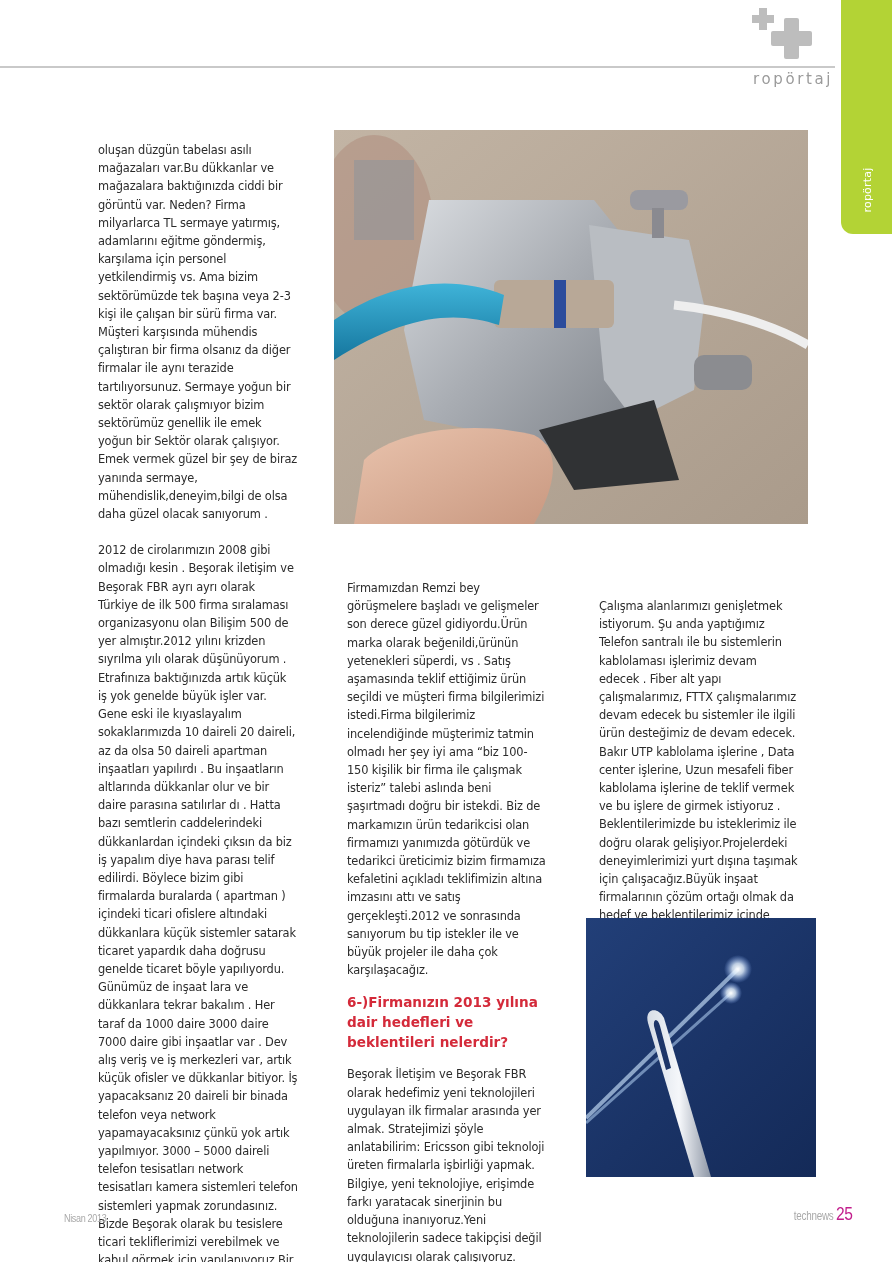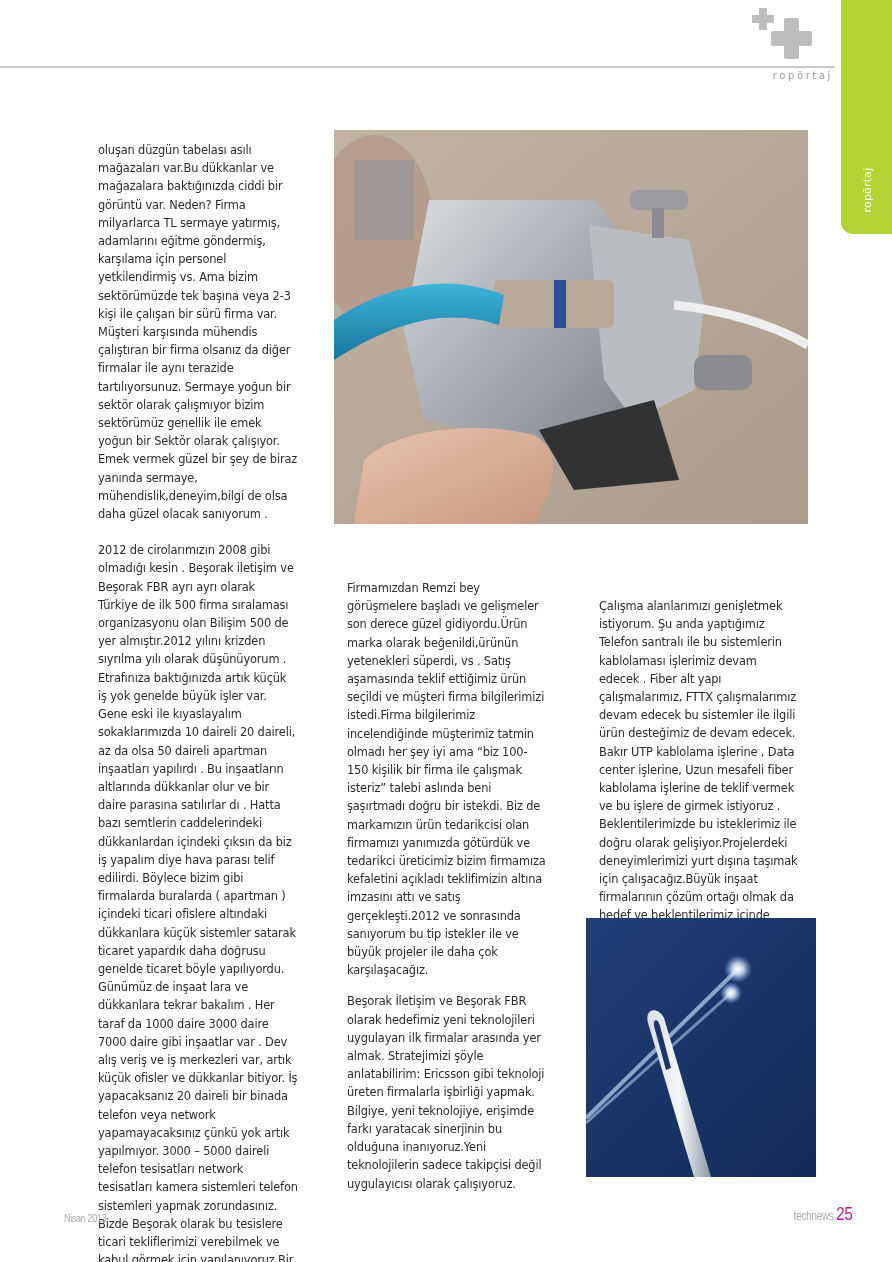--- a/index.html
+++ b/index.html
@@ -10,21 +10,21 @@
     .plus-small { position: absolute; left: 752px; top: 8px; width: 22px; height: 22px; }
     .plus-small::before, .plus-small::after { content: ""; position: absolute; background: #bdbdbd; }
     .plus-small::before { left: 7px; top: 0; width: 8px; height: 22px; }
     .plus-small::after { left: 0; top: 7px; width: 22px; height: 8px; }
     .plus-big { position: absolute; left: 771px; top: 18px; width: 41px; height: 41px; }
     .plus-big::before, .plus-big::after { content: ""; position: absolute; background: #bdbdbd; }
     .plus-big::before { left: 13px; top: 0; width: 15px; height: 41px; border-radius: 2px; }
     .plus-big::after { left: 0; top: 13px; width: 41px; height: 15px; border-radius: 2px; }
     .header-rule { position: absolute; left: 0; top: 66px; width: 835px; height: 2px; background: #c9c9c9; }
     .section-label { position: absolute; right: 59px; top: 70px; font-family: "DejaVu Sans", sans-serif;
-                     font-size: 10px; letter-spacing: 2.6px; color: #9b9b9b; }
+                     font-size: 15px; letter-spacing: 2.6px; color: #9b9b9b; }
 
     .green-tab { position: absolute; left: 841px; top: 0; width: 51px; height: 234px; background: #b3d335;
                  border-bottom-left-radius: 12px; }
     .green-tab-text { position: absolute; left: 50%; top: 190px; transform: translate(-50%, -50%) rotate(-90deg);
                       color: #ffffff; font-size: 11px; white-space: nowrap; letter-spacing: 0.2px; }
 
     
     .col { position: absolute; font-size: 11.4px; line-height: 18.2px; color: #2b2b2b; letter-spacing: -0.15px; }
     .col p { margin: 13px; }
     .col1 { left: 85px; top: 128px; width: 226px; }
@@ -105,20 +105,21 @@
     <path d="M340 175 C390 180 440 195 474 215" stroke="#eeeeee" stroke-width="9" fill="none"></path>
 
     <path d="M205 300 L320 270 L345 350 L240 360 Z" fill="#303234"></path>
 
     <path d="M20 394 L30 330 C60 300 140 290 200 305 C230 320 220 360 200 394 Z" fill="url(#hand)"></path>
   </svg>
 </div>
 
 <div class="col col2">
   <p>Firmamızdan Remzi bey görüşmelere başladı ve gelişmeler son derece güzel gidiyordu.Ürün marka olarak beğenildi,ürünün yetenekleri süperdi, vs . Satış aşamasında teklif ettiğimiz ürün seçildi ve müşteri firma bilgilerimizi istedi.Firma bilgilerimiz incelendiğinde müşterimiz tatmin olmadı her şey iyi ama “biz 100-150 kişilik bir firma ile çalışmak isteriz” talebi aslında beni şaşırtmadı doğru bir istekdi. Biz de markamızın ürün tedarikcisi olan firmamızı yanımızda götürdük ve tedarikci üreticimiz bizim firmamıza kefaletini açıkladı teklifimizin altına imzasını attı ve satış gerçekleşti.2012 ve sonrasında sanıyorum bu tip istekler ile ve büyük projeler ile daha çok karşılaşacağız.</p>
+  <p class="question">6-)Firmanızın 2013 yılına dair hedefleri ve beklentileri nelerdir?</p>
   <p>Beşorak İletişim ve Beşorak FBR olarak hedefimiz yeni teknolojileri uygulayan ilk firmalar arasında yer almak. Stratejimizi şöyle anlatabilirim: Ericsson gibi teknoloji üreten firmalarla işbirliği yapmak. Bilgiye, yeni teknolojiye, erişimde farkı yaratacak sinerjinin bu olduğuna inanıyoruz.Yeni teknolojilerin sadece takipçisi değil uygulayıcısı olarak çalışıyoruz.</p>
 </div>
 
 <div class="col col3">
   <p>Çalışma alanlarımızı genişletmek istiyorum. Şu anda yaptığımız Telefon santralı ile bu sistemlerin kablolaması işlerimiz devam edecek . Fiber alt yapı çalışmalarımız, FTTX çalışmalarımız devam edecek bu sistemler ile ilgili ürün desteğimiz de devam edecek. Bakır UTP kablolama işlerine , Data center işlerine, Uzun mesafeli fiber kablolama işlerine de teklif vermek ve bu işlere de girmek istiyoruz . Beklentilerimizde bu isteklerimiz ile doğru olarak gelişiyor.Projelerdeki deneyimlerimizi yurt dışına taşımak için çalışacağız.Büyük inşaat firmalarının çözüm ortağı olmak da hedef ve beklentilerimiz içinde olacaktır. Bizlere vakit ayırdığınız için teşekkür ederiz.</p>
 </div>
 
 <div class="photo-needle">
   <svg width="230" height="259" viewBox="0 0 230 259" xmlns="http://www.w3.org/2000/svg">
     <defs>

